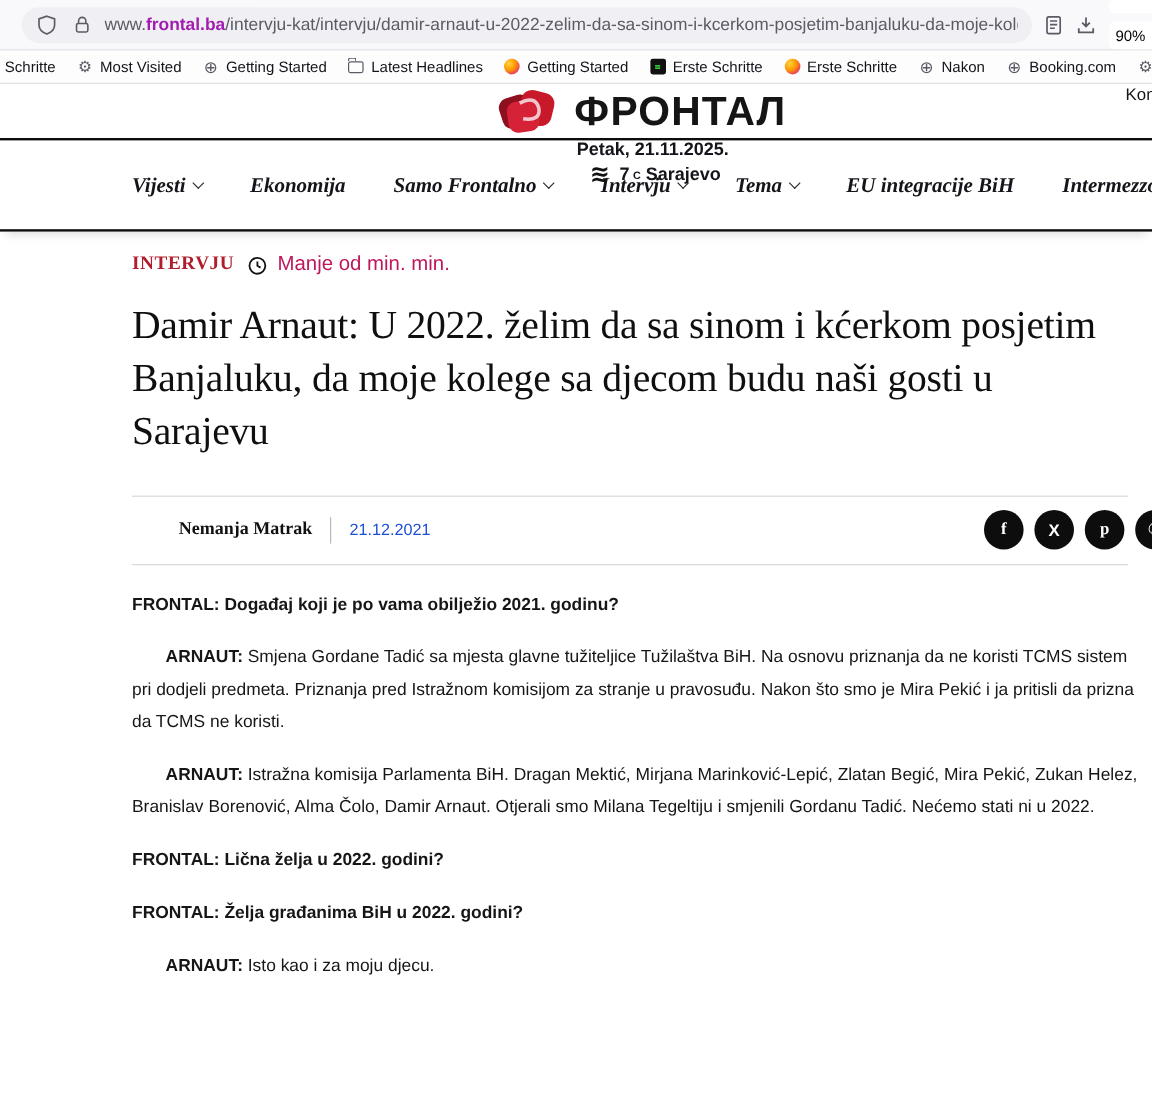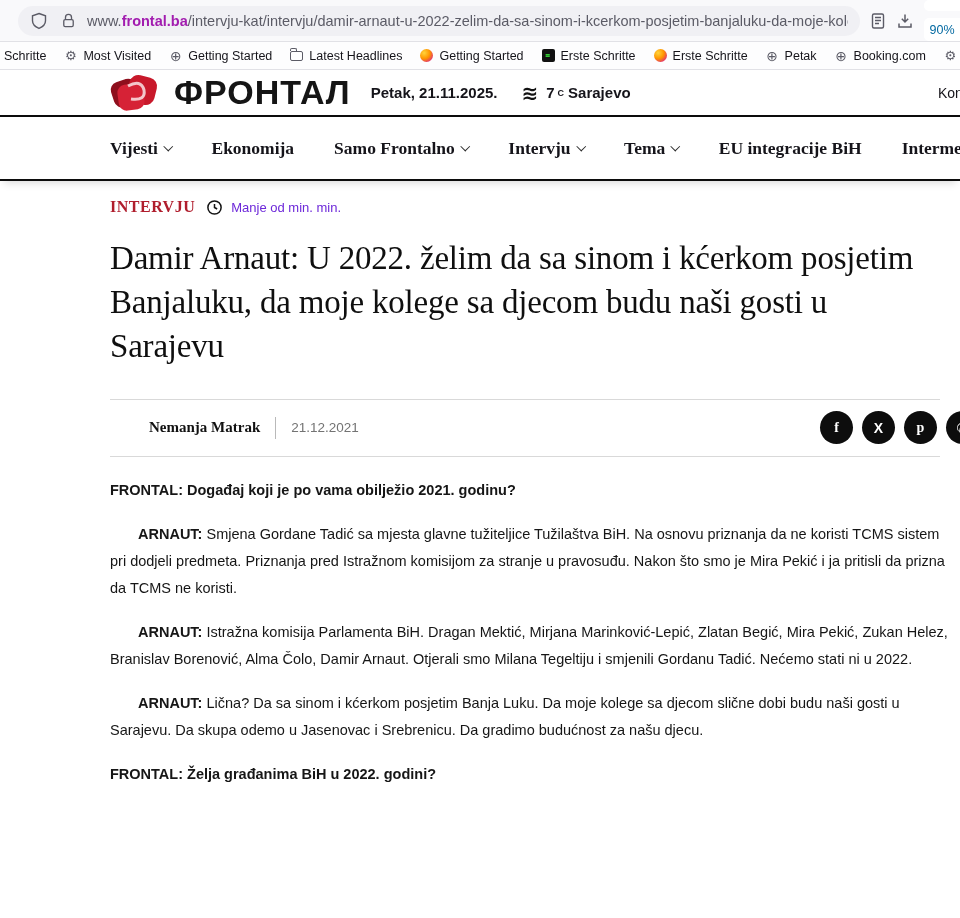--- a/index.html
+++ b/index.html
@@ -12,70 +12,70 @@
              display:flex; align-items:center; }
   .url-pill { margin-left:18px; width:842px; height:30px; background:#f0f0f4; border-radius:15px;
               display:flex; align-items:center; padding:0 12px; overflow:hidden; white-space:nowrap; }
   .url-pill svg { flex:none; }
   .urltext { font-size:14.5px; color:#5b5b66; margin-left:10px; overflow:hidden; white-space:nowrap; }
   .urltext .domain { color:#a21caf; font-weight:700; }
   .tb-icon { margin-left:9px; flex:none; cursor:pointer; }
   .corner-box { position:absolute; right:0; top:0; width:36px; height:11px; background:#fff; border-radius:5px 0 0 5px; }
   .zoom-pill { position:absolute; right:0; top:18px; height:23px; min-width:36px; background:#fff;
                border-radius:5px 0 0 5px; display:flex; align-items:center; justify-content:center;
-               font-size:12.5px; color:#0369a1; }
+               font-size:12.5px; color:#000000; }
 
   .bookmarks { height:28px; background:#fdfdfe; border-bottom:1px solid #e1e1e6;
                display:flex; align-items:center; gap:17px; padding-left:4px;
                font-size:12.5px; color:#15141a; white-space:nowrap; overflow:hidden; }
   .bm { display:flex; align-items:center; cursor:pointer; }
   .bi { width:15px; height:14px; display:inline-flex; align-items:center; justify-content:center;
         margin-right:5px; color:#5b5b66; font-size:13px; line-height:1; }
   .bi-globe { font-size:14px; }
   .bi-folder { position:relative; }
   .bi-folder i { display:block; width:13px; height:10px; border:1.3px solid #5b5b66; border-radius:2px; position:relative; }
   .bi-folder i::before { content:""; position:absolute; top:-3.5px; left:-1px; width:5px; height:2.2px;
                          border:1.3px solid #5b5b66; border-bottom:none; border-radius:2px 2px 0 0; }
   .bi-firefox i { display:block; width:13px; height:13px; border-radius:50%;
         background:radial-gradient(circle at 32% 30%, #ffd43b 0%, #ff9500 45%, #e3366d 78%, #b5007f 100%); }
   .bi-terminal i { display:flex; width:13px; height:13px; background:#111; border-radius:2px;
         color:#3eff3e; font-size:8px; align-items:center; justify-content:center; font-family:"DejaVu Sans Mono",monospace; }
 
   
   .site-top { height:47px; border-bottom:2px solid #0c0c0c; display:flex; align-items:center;
-              padding-left:108px; position:relative; white-space:nowrap; }
+              padding-left:108px; position:relative; white-space:nowrap;flex-direction:column; }
   .logo { display:flex; align-items:center; cursor:pointer; }
   .logo-text { font-size:34px; font-weight:900; letter-spacing:1px; color:#151515; margin-left:8px; }
   .h-date { margin-left:20px; font-size:15px; font-weight:600; color:#15141a; }
   .weather { margin-left:24px; display:flex; align-items:center; font-size:15px; font-weight:600; color:#15141a; }
   .weather .wicon { font-size:20px; margin-right:8px; color:#111; }
   .weather sup { font-size:9px; margin:0 4px 0 3px; }
   .kontakt { position:absolute; left:938px; font-size:14px; color:#15141a; cursor:pointer; }
 
-  .site-nav { height:64px; border-bottom:2px solid #0c0c0c; display:flex; align-items:center;
+  .site-nav { height:76px; border-bottom:2px solid #0c0c0c; display:flex; align-items:center;
               padding-left:110px; gap:40px; white-space:nowrap;
               font-family:"Liberation Serif","DejaVu Serif",serif; font-weight:700; font-size:17.5px; color:#15141a;
-              box-shadow:0 6px 8px -4px rgba(0,0,0,0.15); position:relative; z-index:2; }
+              box-shadow:0 6px 8px -4px rgba(0,0,0,0.15); position:relative; z-index:2;font-style:italic; }
   .nav-item { display:flex; align-items:center; cursor:pointer; }
   .chev { width:6.5px; height:6.5px; border-right:1.6px solid #2a2a2a; border-bottom:1.6px solid #2a2a2a;
           transform:rotate(45deg); margin-left:7px; margin-top:-4px; }
 
   
   .article { padding:17px 0 0 110px; width:850px; }
   .cat-row { display:flex; align-items:center; gap:11px; }
   .category { font-family:"Liberation Serif","DejaVu Serif",serif; font-weight:700; font-size:16px;
               color:#b01e2d; letter-spacing:0.5px; cursor:pointer; }
-  .read-time { display:flex; align-items:center; gap:8px; font-size:13px; color:#6d28d9; }
+  .read-time { display:flex; align-items:flex-end; gap:8px; font-size:17px; color:#be185d; }
   h1.title { font-family:"Liberation Serif","DejaVu Serif",serif; font-weight:400; font-size:33px;
              line-height:1.33; color:#0f0f0f; margin-top:21px; width:812px; letter-spacing:-0.2px; }
   .rule { border:none; border-top:1px solid #d9d9d9; width:830px; margin-top:30px; }
   .author-row { width:830px; height:56px; display:flex; align-items:center;margin-left:39px; }
   .author { font-family:"Liberation Serif","DejaVu Serif",serif; font-weight:700; font-size:15px; color:#111; }
   .vdiv { width:1px; height:22px; background:#b9b9b9; margin:0 15px; }
-  .pubdate { font-size:13.5px; color:#737373;text-align:right; }
+  .pubdate { font-size:13.5px; color:#1d4ed8;text-align:right; }
   .spacer { flex:1; }
   .share { display:flex; gap:9px; }
   .share-btn { width:33px; height:33px; border-radius:50%; background:#0d0d0d; color:#fff;
                display:flex; align-items:center; justify-content:center; font-size:14px; font-weight:700;
                cursor:pointer; font-family:"Liberation Serif","DejaVu Serif",serif; }
   .share-btn.sans { font-family:"Liberation Sans","DejaVu Sans",sans-serif; }
 
   .body-text { padding-top:20px; width:838px; font-size:14.5px; line-height:27px; color:#161616; }
   .body-text p { margin-bottom:17px; }
   .q { font-weight:700; }
@@ -140,21 +140,21 @@
       <span>Erste Schritte</span>
     </div>
     <div class="bm">
       <span class="bi bi-firefox">
           <i></i>
         </span>
       <span>Erste Schritte</span>
     </div>
     <div class="bm">
       <span class="bi bi-globe">⊕</span>
-      <span>Petak</span>
+      <span>Nakon</span>
     </div>
     <div class="bm">
       <span class="bi bi-globe">⊕</span>
       <span>Booking.com</span>
     </div>
     <div class="bm">
       <span class="bi">⚙</span>
 
     </div>
   </div>
@@ -246,19 +246,20 @@
     </div>
 
     <hr class="rule" style="margin-top:0">
 
     <div class="body-text">
       <p class="q">FRONTAL: Događaj koji je po vama obilježio 2021. godinu?</p>
       <p><span class="alabel">ARNAUT:</span> <span>Smjena Gordane Tadić sa mjesta glavne tužiteljice Tužilaštva BiH. Na osnovu priznanja da ne koristi TCMS sistem pri dodjeli predmeta. Priznanja pred Istražnom komisijom za stranje u pravosuđu. Nakon što smo je Mira Pekić i ja pritisli da prizna da TCMS ne koristi.</span></p>
 
       <p><span class="alabel">ARNAUT:</span> <span>Istražna komisija Parlamenta BiH. Dragan Mektić, Mirjana Marinković-Lepić, Zlatan Begić, Mira Pekić, Zukan Helez, Branislav Borenović, Alma Čolo, Damir Arnaut. Otjerali smo Milana Tegeltiju i smjenili Gordanu Tadić. Nećemo stati ni u 2022.</span></p>
 
-      <p><span class="alabel">ARNAUT:</span> <span>Lična? Da sa sinom i kćerkom posjetim Banja Luku. Da moje kolege sa djecom slične dobi budu naši gosti u Sarajevu. Da skupa odemo u Jasenovac i Srebrenicu. Da gradimo budućnost za našu djecu.</span></p>
+      <p class="q">FRONTAL: Lična želja u 2022. godini?</p>
 
       <p class="q">FRONTAL: Želja građanima BiH u 2022. godini?</p>
+      <p><span class="alabel">ARNAUT:</span> <span>Isto kao i za moju djecu.</span></p>
     </div>
   </div>
 
 </div>
 
 </body></html>

